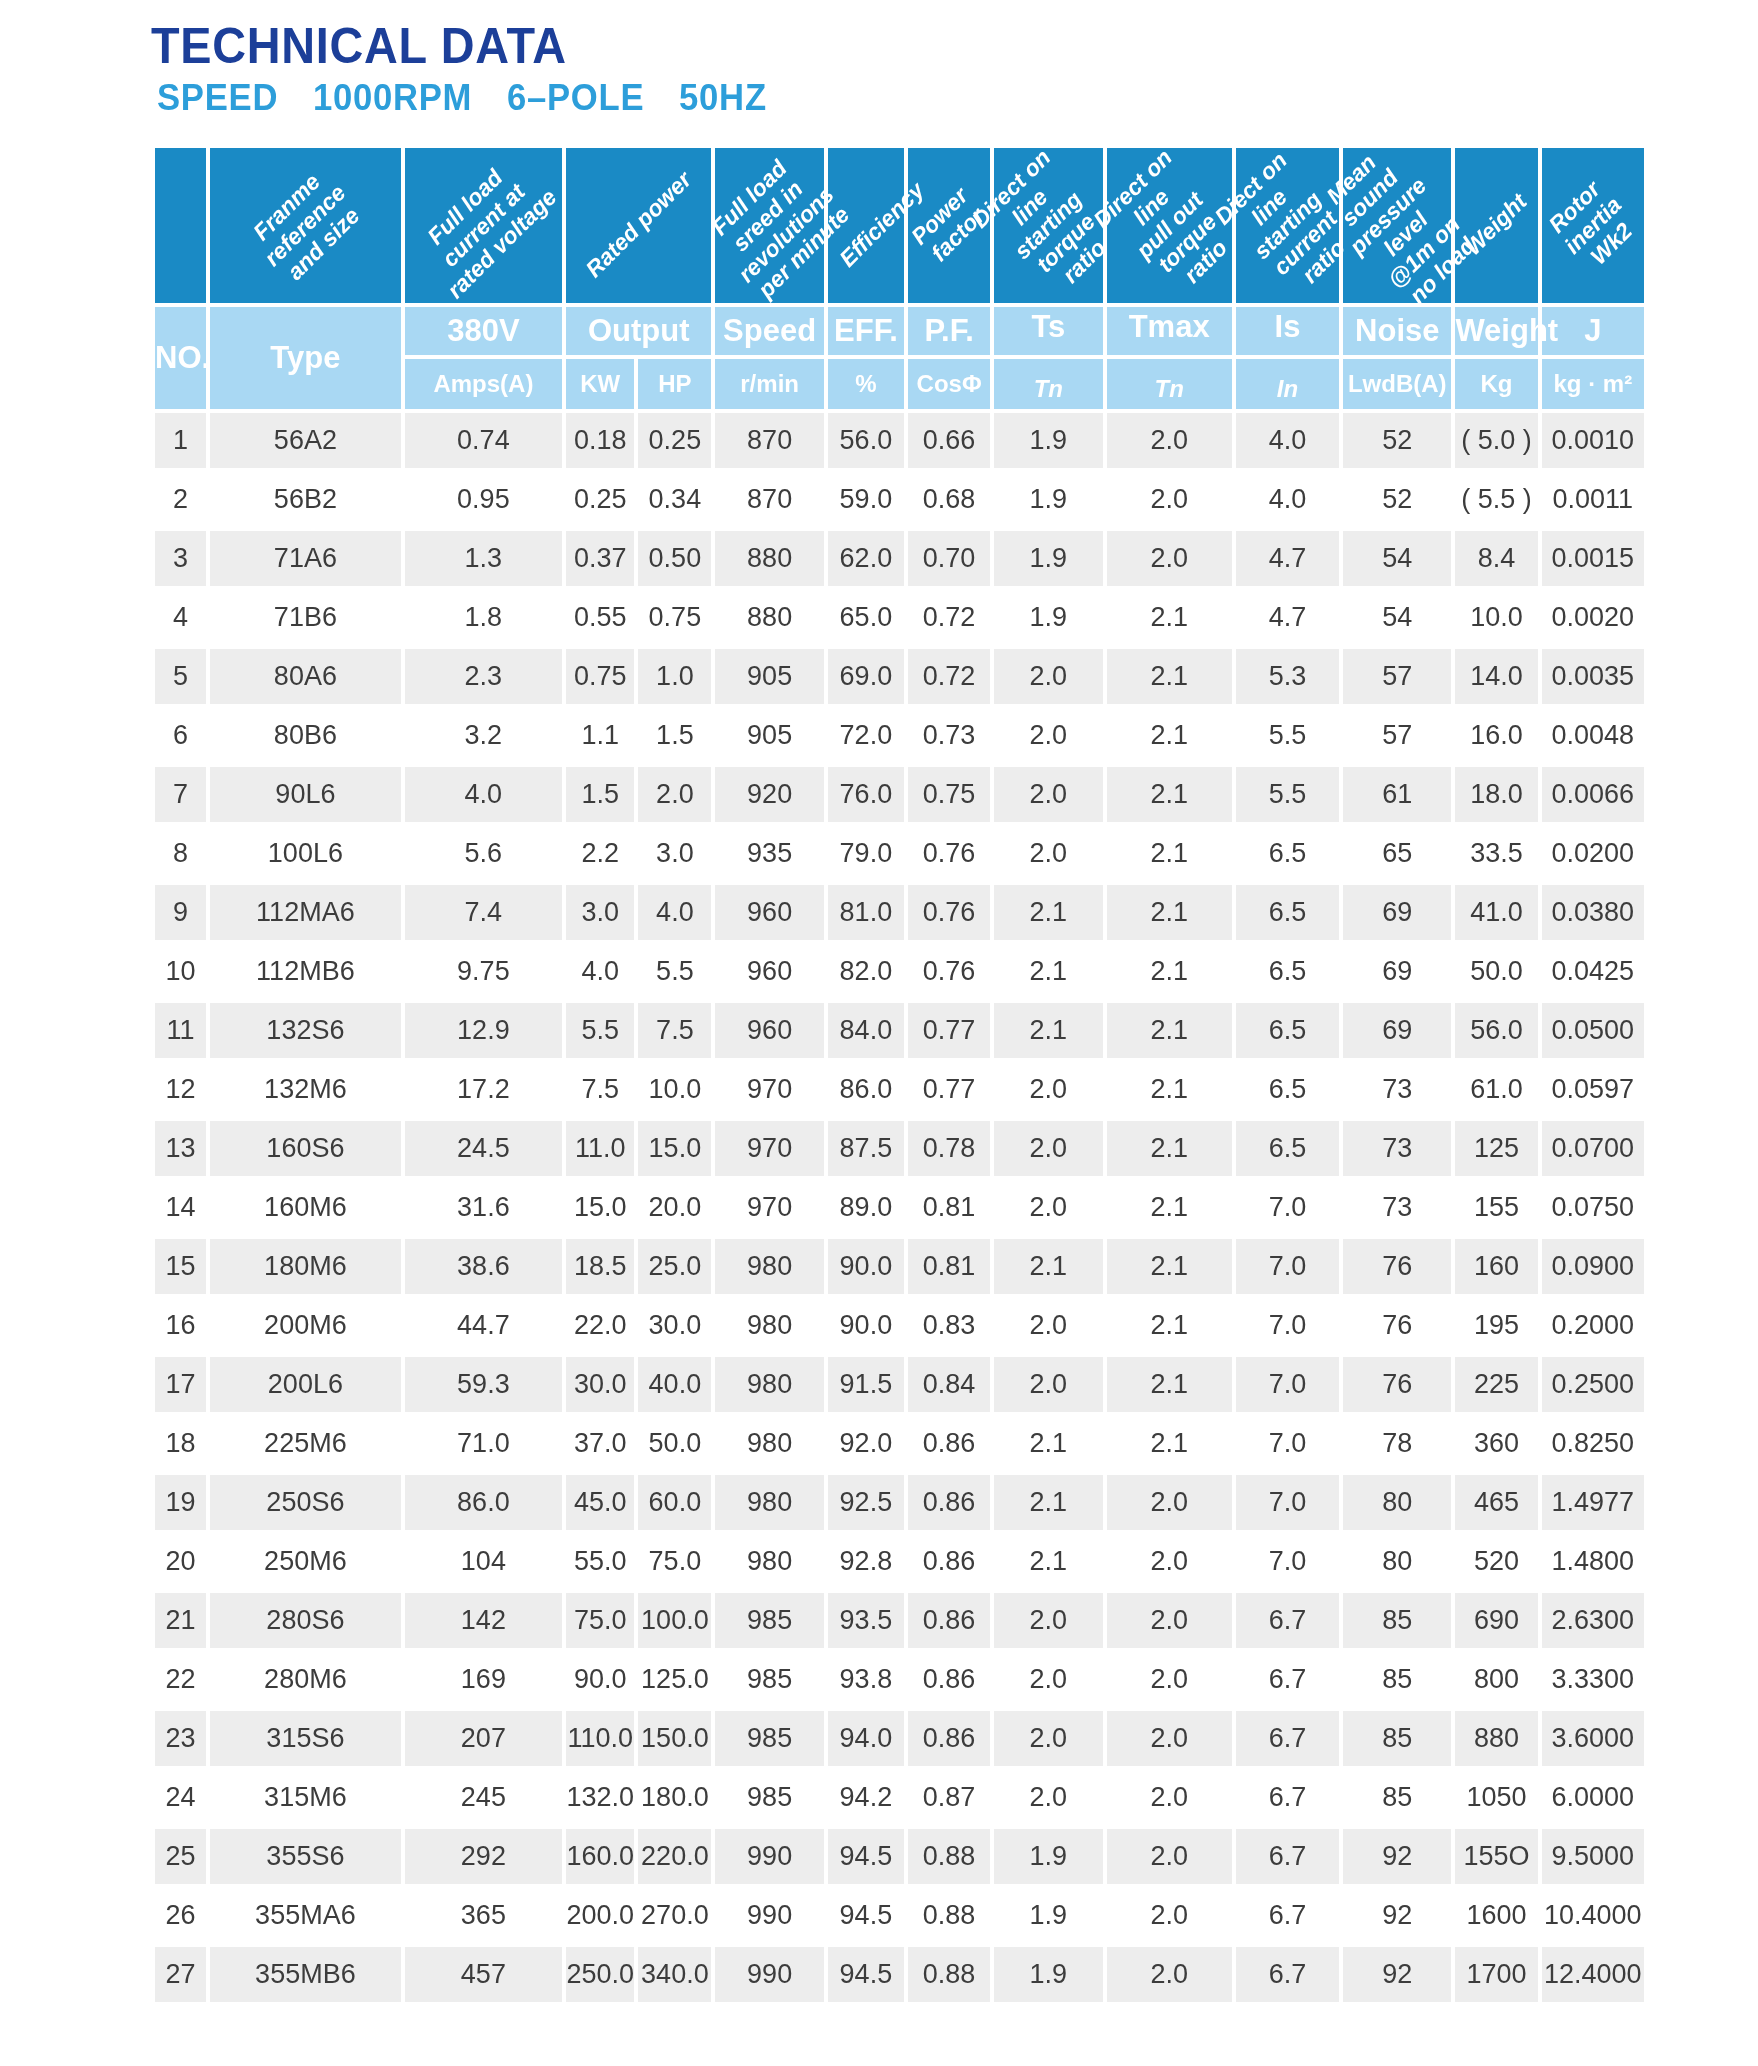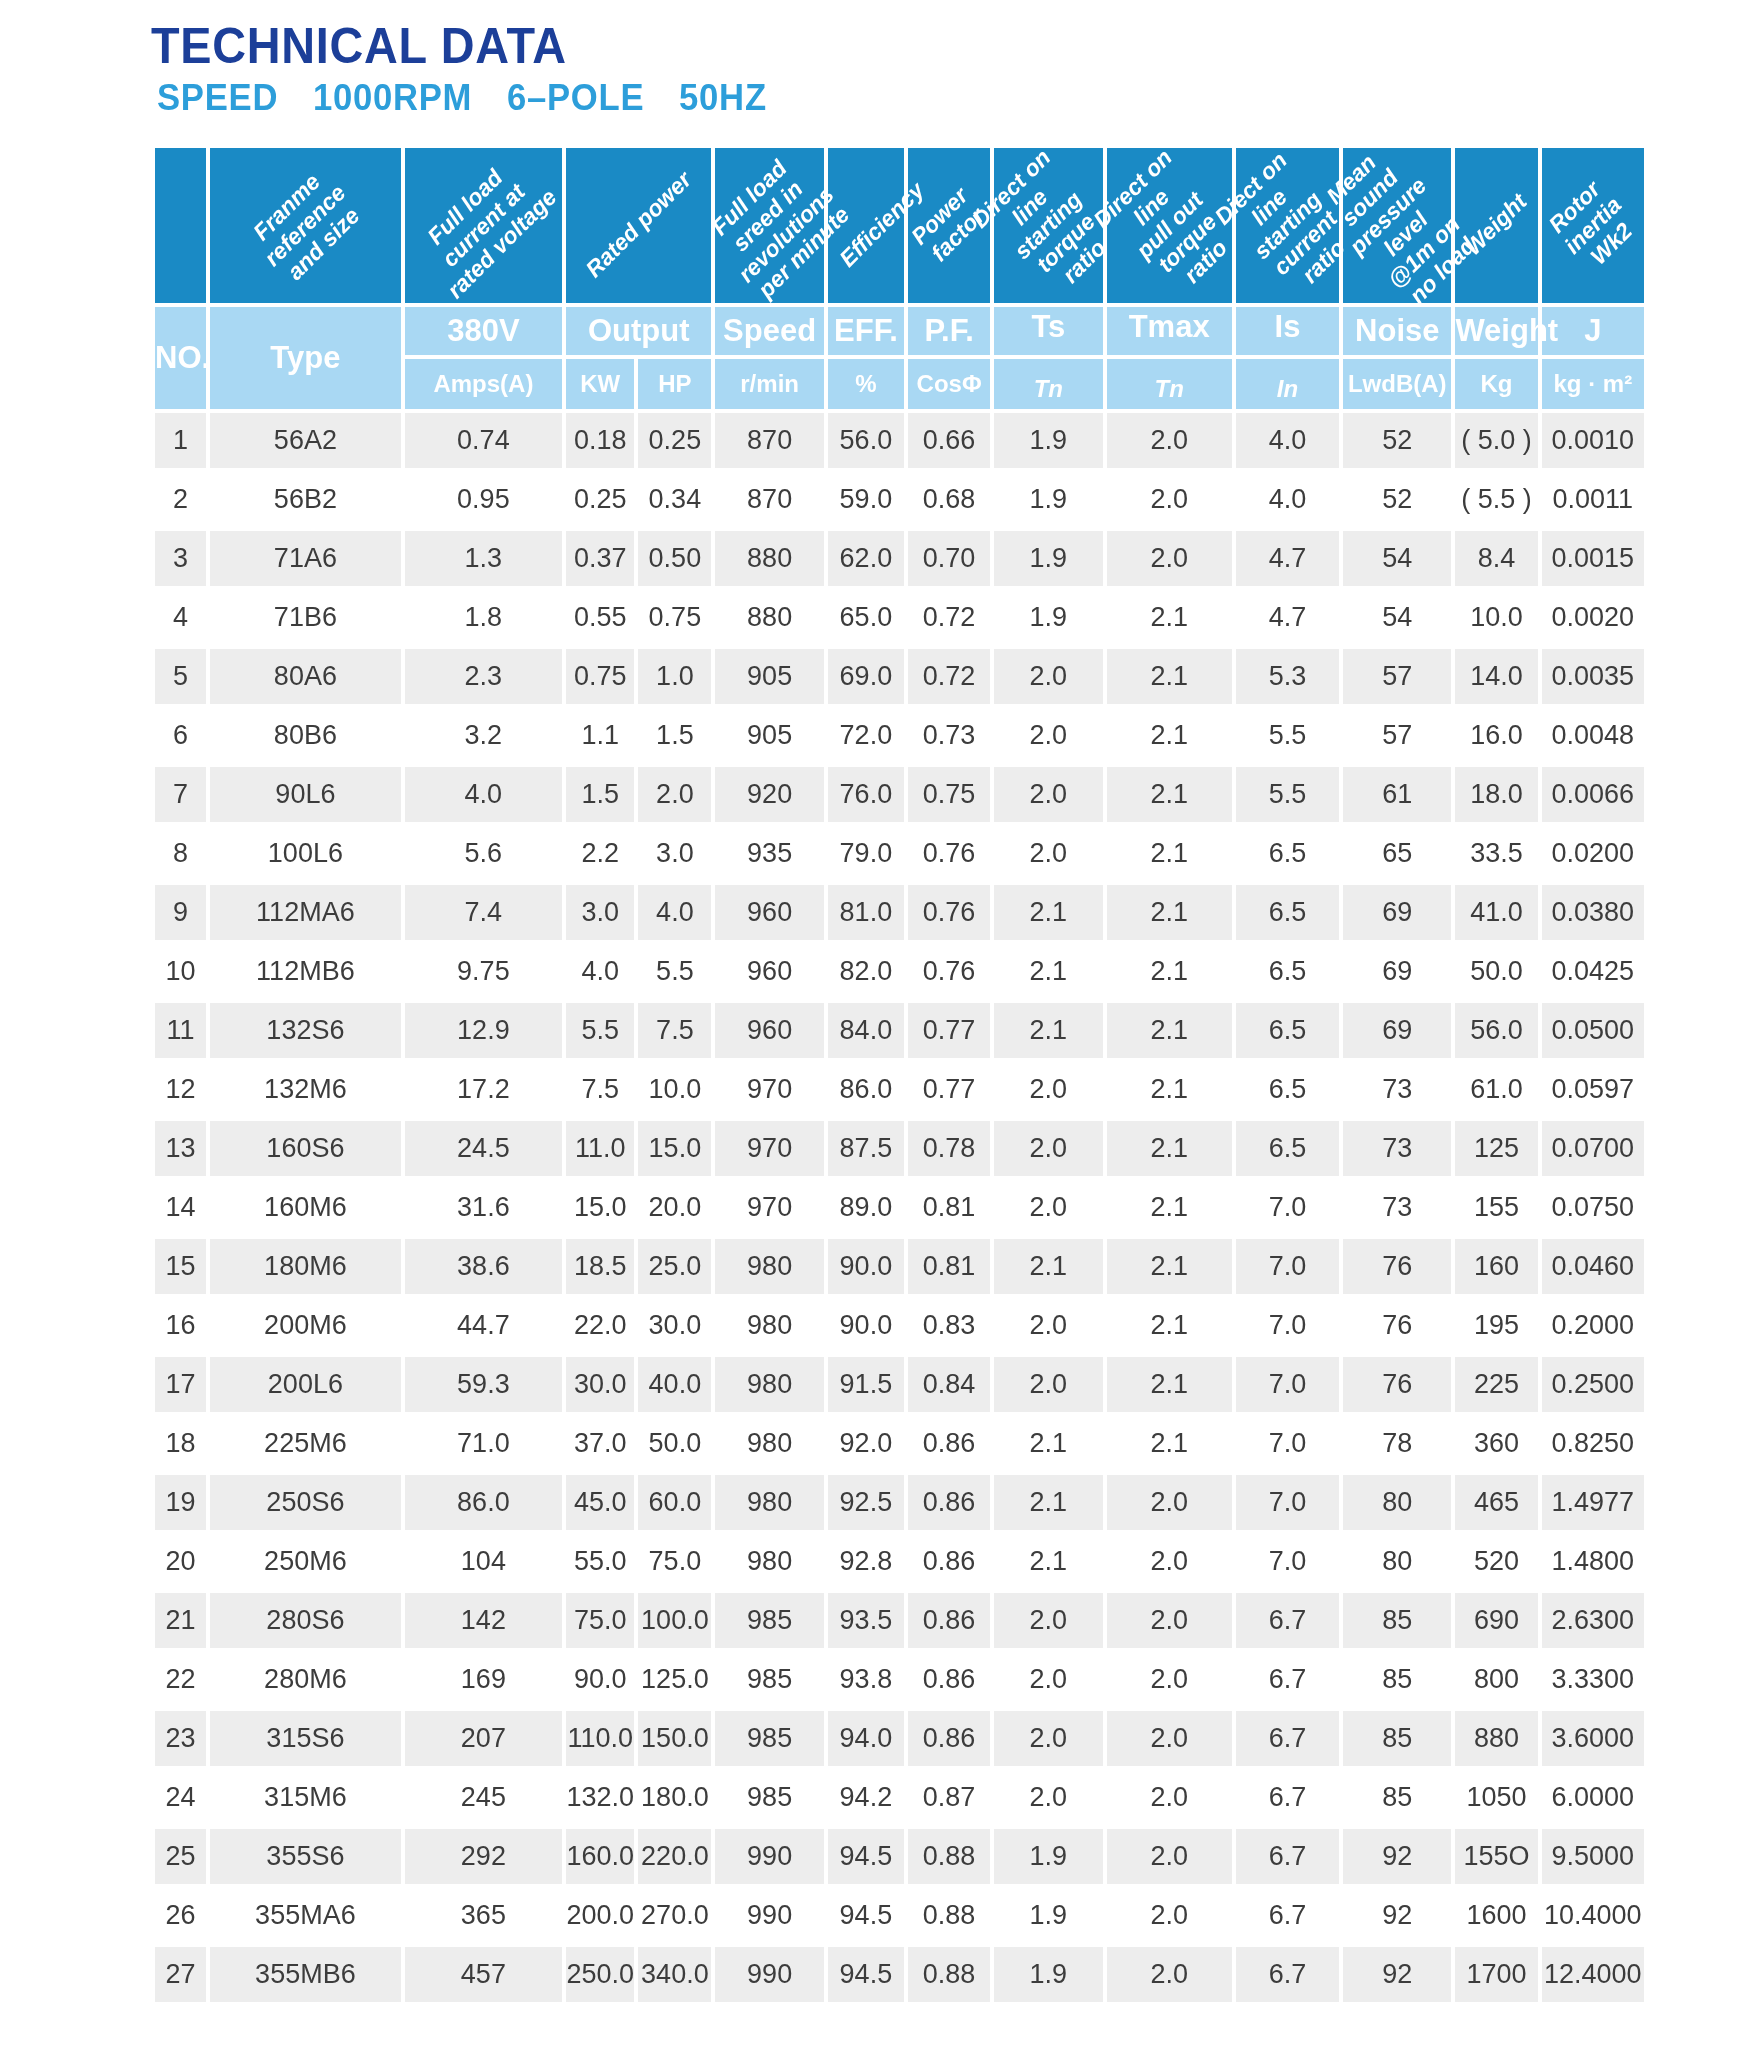--- a/index.html
+++ b/index.html
@@ -339,21 +339,21 @@
           <td>18.5</td>
           <td>25.0</td>
           <td>980</td>
           <td>90.0</td>
           <td>0.81</td>
           <td>2.1</td>
           <td>2.1</td>
           <td>7.0</td>
           <td>76</td>
           <td>160</td>
-          <td>0.0460</td>
+          <td>0.0900</td>
         </tr>
         <tr>
           <td>16</td>
           <td>200M6</td>
           <td>44.7</td>
           <td>22.0</td>
           <td>30.0</td>
           <td>980</td>
           <td>90.0</td>
           <td>0.83</td>

